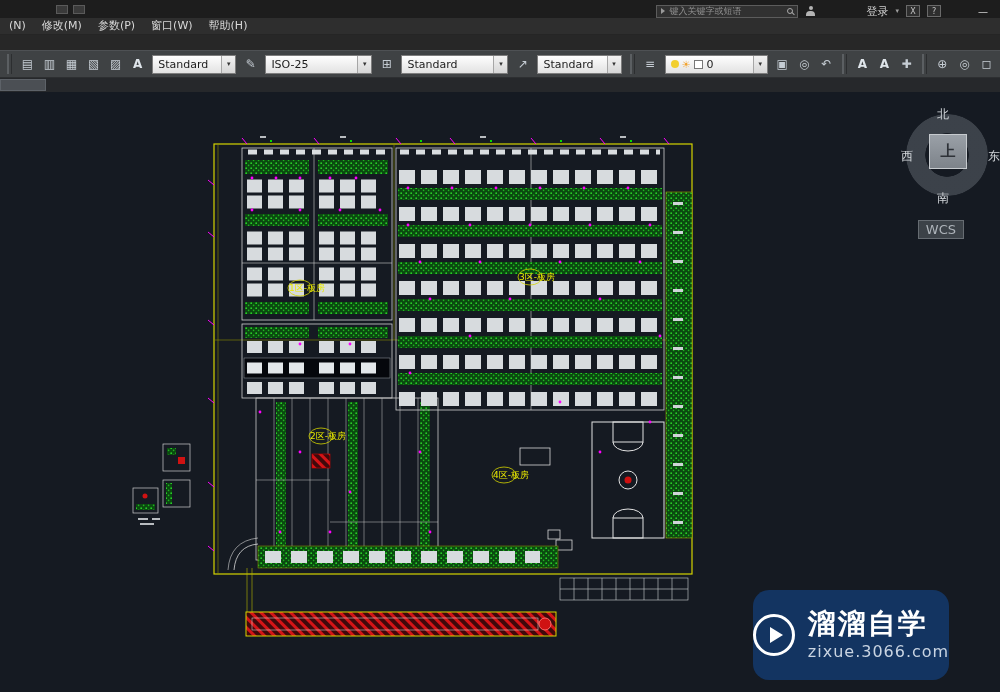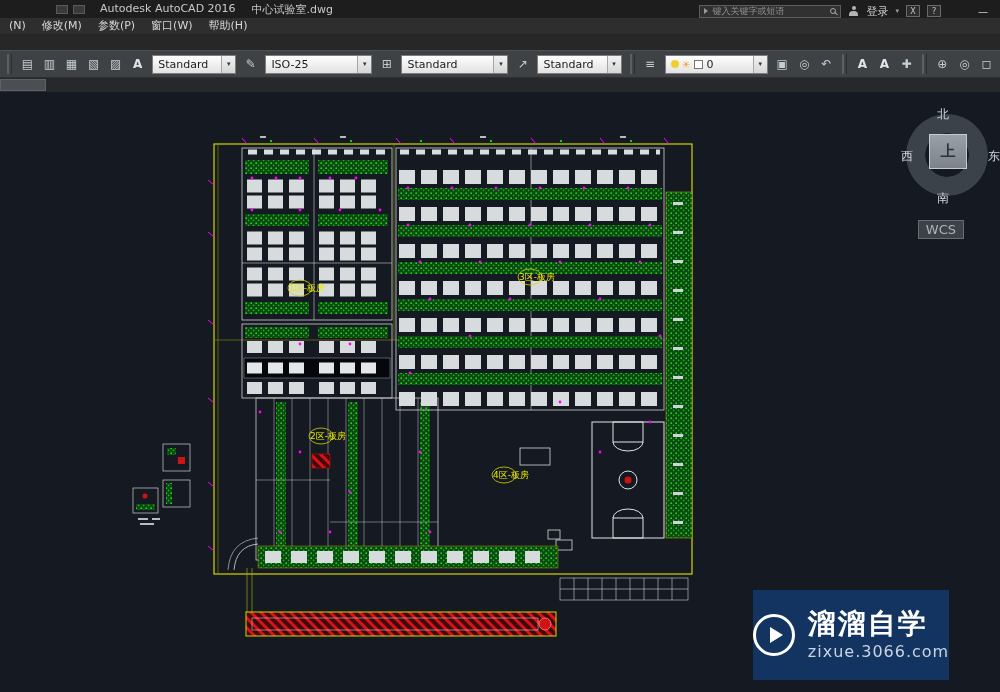--- a/index.html
+++ b/index.html
@@ -16,21 +16,21 @@
   .searchbox { width:142px; height:13px; background:#313131; border:1px solid #5c5c5c;
     display:flex; align-items:center; gap:4px; padding:0 4px; }
   .schevron { width:0; height:0; border-left:4px solid #9a9a9a; border-top:3px solid transparent; border-bottom:3px solid transparent; }
   .sph { flex:1; color:#8f8f8f; font-size:9px; white-space:nowrap; overflow:hidden; }
   .mag { width:6px; height:6px; border:1px solid #a8a8a8; border-radius:50%; position:relative; }
   .mag::after { content:""; position:absolute; width:4px; height:1px; background:#a8a8a8;
     right:-3px; bottom:-1px; transform:rotate(45deg); }
   .person { width:11px; height:11px; position:relative; display:inline-block; }
   .person::before { content:""; position:absolute; left:3.5px; top:0; width:4px; height:4px; border-radius:50%; background:#b4b4b4; }
   .person::after { content:""; position:absolute; left:1px; top:5.5px; width:9px; height:5px; border-radius:4px 4px 0 0; background:#b4b4b4; }
-  .signin { color:#cfcfcf; }
+  .signin { color:#cfcfcf;margin-left:43px; }
   .tcaret { font-size:7px; color:#9f9f9f; }
   .sq { width:14px; height:12px; border:1px solid #6a6a6a; background:#2e2e2e; color:#c2c2c2;
     font-size:8px; display:inline-flex; align-items:center; justify-content:center; }
   .minbtn { margin-left:24px; width:22px; text-align:center; color:#d2d2d2; font-size:10px; }
 
   
   .menubar { height:17px; background:#2e2e2e; border-bottom:1px solid #252525;
     display:flex; align-items:center; font-size:11px; color:#d8d8d8; padding-left:1px; }
   .menu { padding:1px 8px 2px 8px; white-space:nowrap; }
   .bandgap { height:15px; background:#272727; }
@@ -68,38 +68,34 @@
     font-size:15px; font-weight:bold; display:flex; align-items:center; justify-content:center; }
   .vc-n { position:absolute; top:0; left:0; right:14px; text-align:center; }
   .vc-s { position:absolute; top:84px; left:0; right:14px; text-align:center; }
   .vc-w { position:absolute; left:1px; top:42px; }
   .vc-e { position:absolute; right:0; top:42px; }
   .wcs { position:absolute; top:128px; right:36px; padding:1px 7px; background:#3c4248;
     border:1px solid #666c72; color:#aeb4ba; font-size:13px; }
 
   
   .watermark { position:absolute; left:753px; top:498px; width:196px; height:90px; background:#133461;
-    border-radius:0; display:flex; align-items:center; justify-content:center; gap:13px; }
+    border-radius:16px; display:flex; align-items:center; justify-content:center; gap:13px; }
   .wm-logo { width:42px; height:42px; border:3px solid #fff; border-radius:50%; position:relative; flex:0 0 auto; }
   .wm-logo::after { content:""; position:absolute; left:14px; top:10px;
     border-left:13px solid #fff; border-top:8px solid transparent; border-bottom:8px solid transparent; }
   .wm-brand { color:#fff; font-size:28px; font-weight:bold; letter-spacing:2px; line-height:1.1; white-space:nowrap; }
   .wm-site { color:#c9d4e2; font-size:16px; letter-spacing:1px; margin-top:2px; }
 </style>
 </head>
 <body>
 
 <div class="titlebar">
   <div class="qat">
     <span class="qi"></span>
     <span class="qi"></span>
-  </div>
-  <div class="wtitle">
-    <span>Autodesk AutoCAD 2016</span>
-    <span>中心试验室.dwg</span>
   </div>
   <div class="infocenter">
     <div class="searchbox">
       <span class="schevron"></span>
       <span class="sph">键入关键字或短语</span>
       <span class="mag"></span>
     </div>
     <span class="person"></span>
     <span class="signin">登录</span>
     <span class="tcaret">▾</span>

